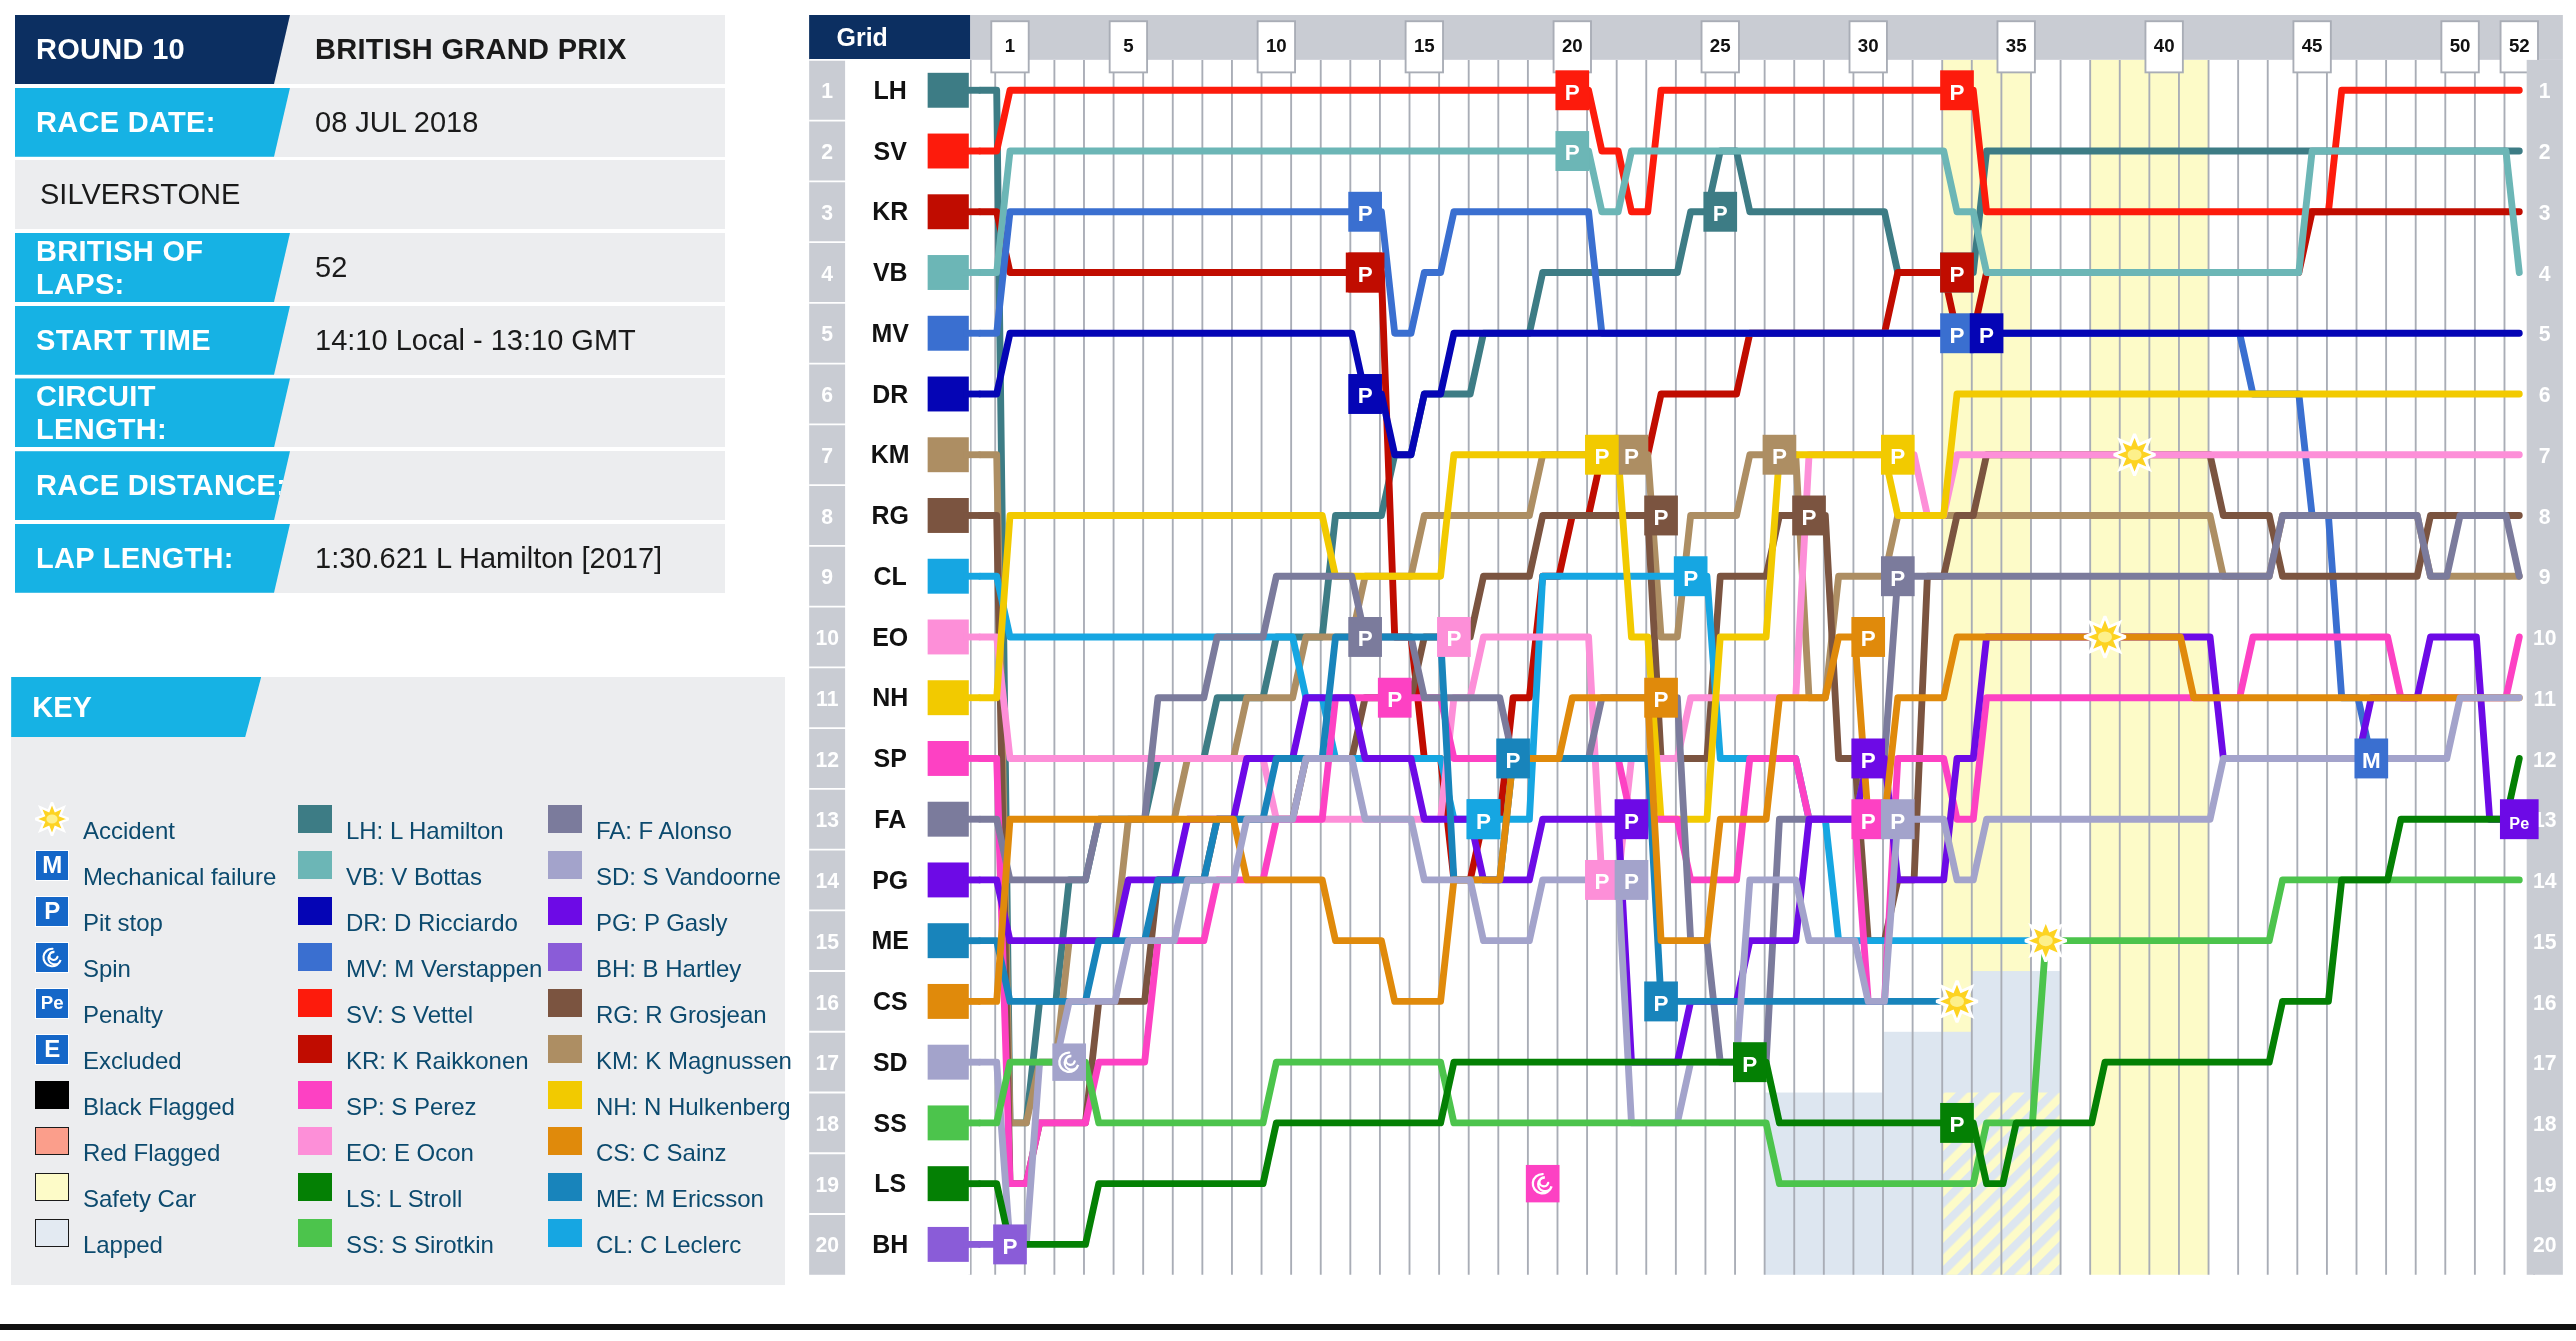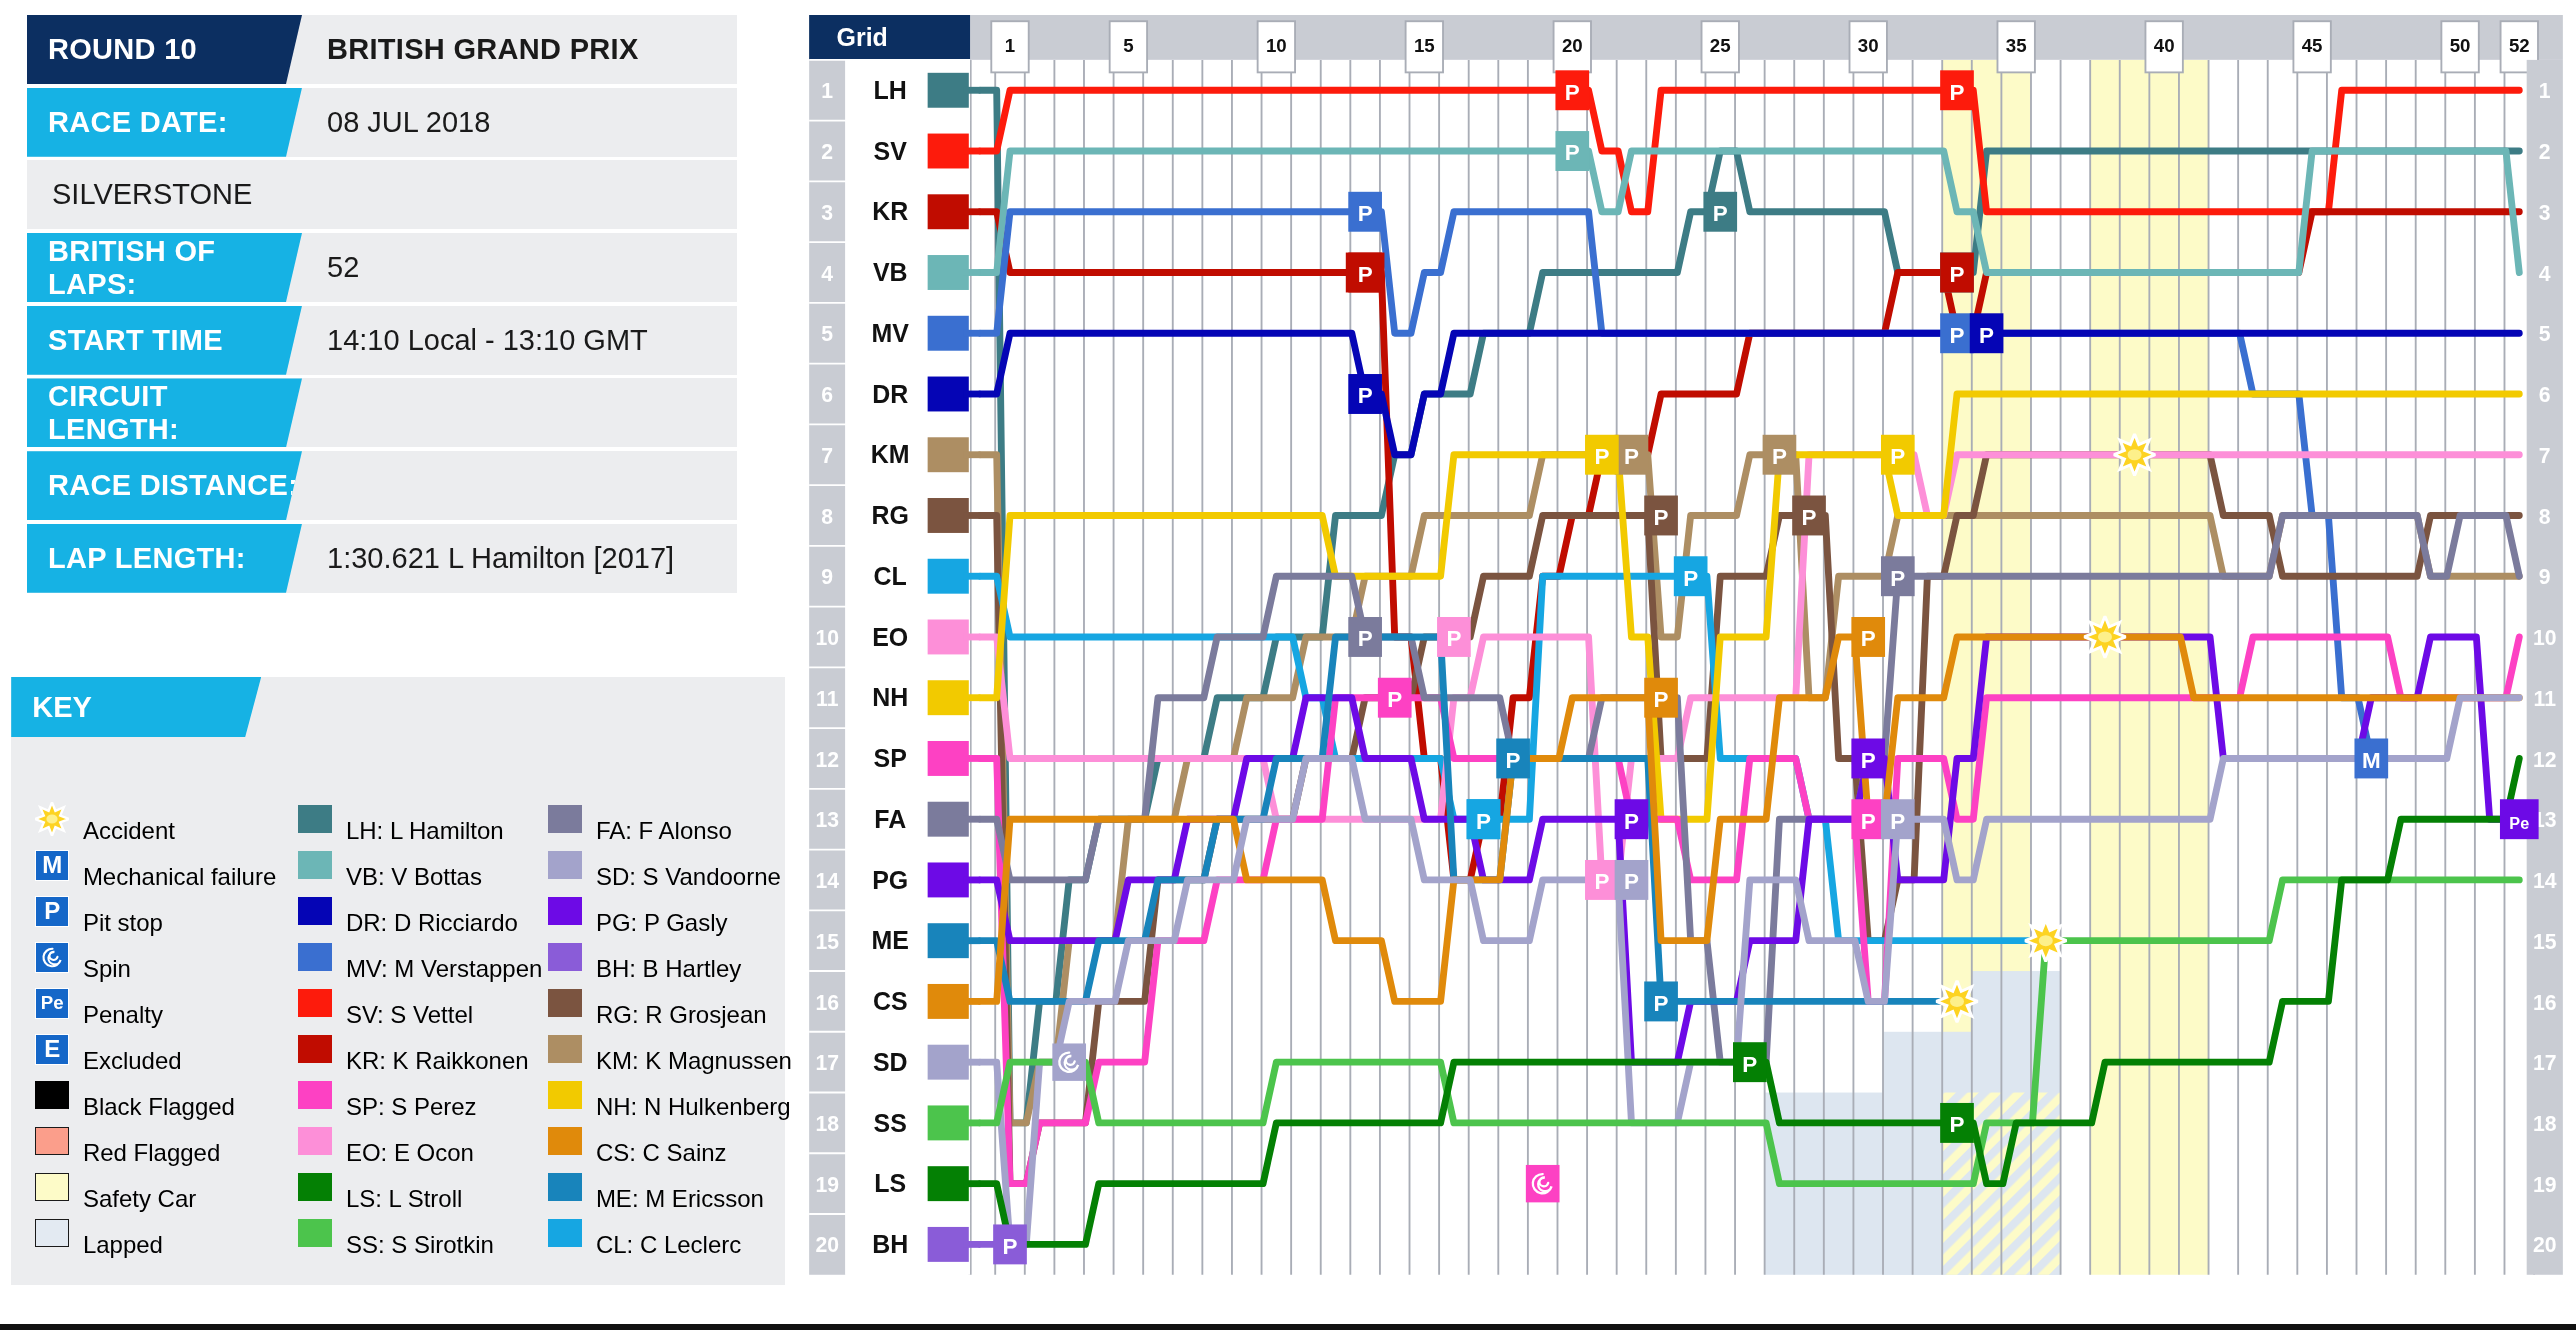--- a/index.html
+++ b/index.html
@@ -1,41 +1,41 @@
 <!DOCTYPE html>
 <html style="font-size:10px"><head>
 <meta charset="utf-8">
 <style>
   html,body{margin:0;padding:0;background:#ffffff;}
   body{font-family:"Liberation Sans",sans-serif;}
   #page{position:relative;width:2576px;height:1341px;background:#ffffff;overflow:hidden;}
 
   
-  #info-panel{position:absolute;left:27px;top:15px;width:710px;}
+  #info-panel{position:absolute;left:15px;top:15px;width:710px;}
   .info-row{position:relative;height:69px;margin-bottom:3.7px;background:#ecedef;display:flex;align-items:stretch;}
   .info-key{position:relative;width:275px;display:flex;align-items:center;padding-left:21px;
             box-sizing:border-box;color:#ffffff;font-weight:bold;font-size:29px;letter-spacing:0.3px;
             background:#16b2e4;clip-path:polygon(0 0,100% 0,calc(100% - 16px) 100%,0 100%);}
   .info-row.round .info-key{background:#0c2f61;}
   .info-val{flex:1;display:flex;align-items:center;padding-left:25px;font-size:29px;color:#1a1a1a;}
   .info-row.round .info-val{font-weight:bold;letter-spacing:0.3px;}
 
   
   #key-panel{position:absolute;left:11.2px;top:677px;width:774px;height:608px;background:#ecedef;}
   #key-title{position:absolute;left:0;top:0;width:250px;height:60px;background:#16b2e4;
              color:#fff;font-weight:bold;font-size:29px;display:flex;align-items:center;padding-left:21px;
              box-sizing:border-box;clip-path:polygon(0 0,100% 0,calc(100% - 16px) 100%,0 100%);}
   .key-col{position:absolute;top:119px;}
   #key-col-0{left:24px;width:262px;}
   #key-col-1{left:287px;width:225px;}
   #key-col-2{left:537px;width:237px;}
   .key-item{display:flex;align-items:center;height:46px;}
   .key-sw{width:34px;height:27.5px;margin-right:13.7px;flex:none;}
   .key-sw.bordered{border:1.9px solid #1a1a1a;box-sizing:border-box;}
-  .key-lbl{font-size:24px;color:#000000;white-space:nowrap;margin-top:24px;}
+  .key-lbl{font-size:24px;color:#0c4a6e;white-space:nowrap;margin-top:24px;}
   .badge{width:34px;height:31px;background:#1567c8;color:#fff;font-weight:bold;font-size:24px;
          display:flex;align-items:center;justify-content:center;margin-right:13.7px;flex:none;
          border:1.9px solid #fff;box-sizing:border-box;}
   .badge.small{font-size:18.7px;}
   .starsw{width:34px;height:34px;margin-right:13.7px;flex:none;position:relative;}
 
   
   #chart-wrap{position:absolute;left:809px;top:15px;width:1532px;height:1271px;background:#ffffff;}
   #chart-svg{position:absolute;left:0;top:0;}
   .lapnum{font-family:"Liberation Sans",sans-serif;font-weight:bold;font-size:30px;fill:#111;}

